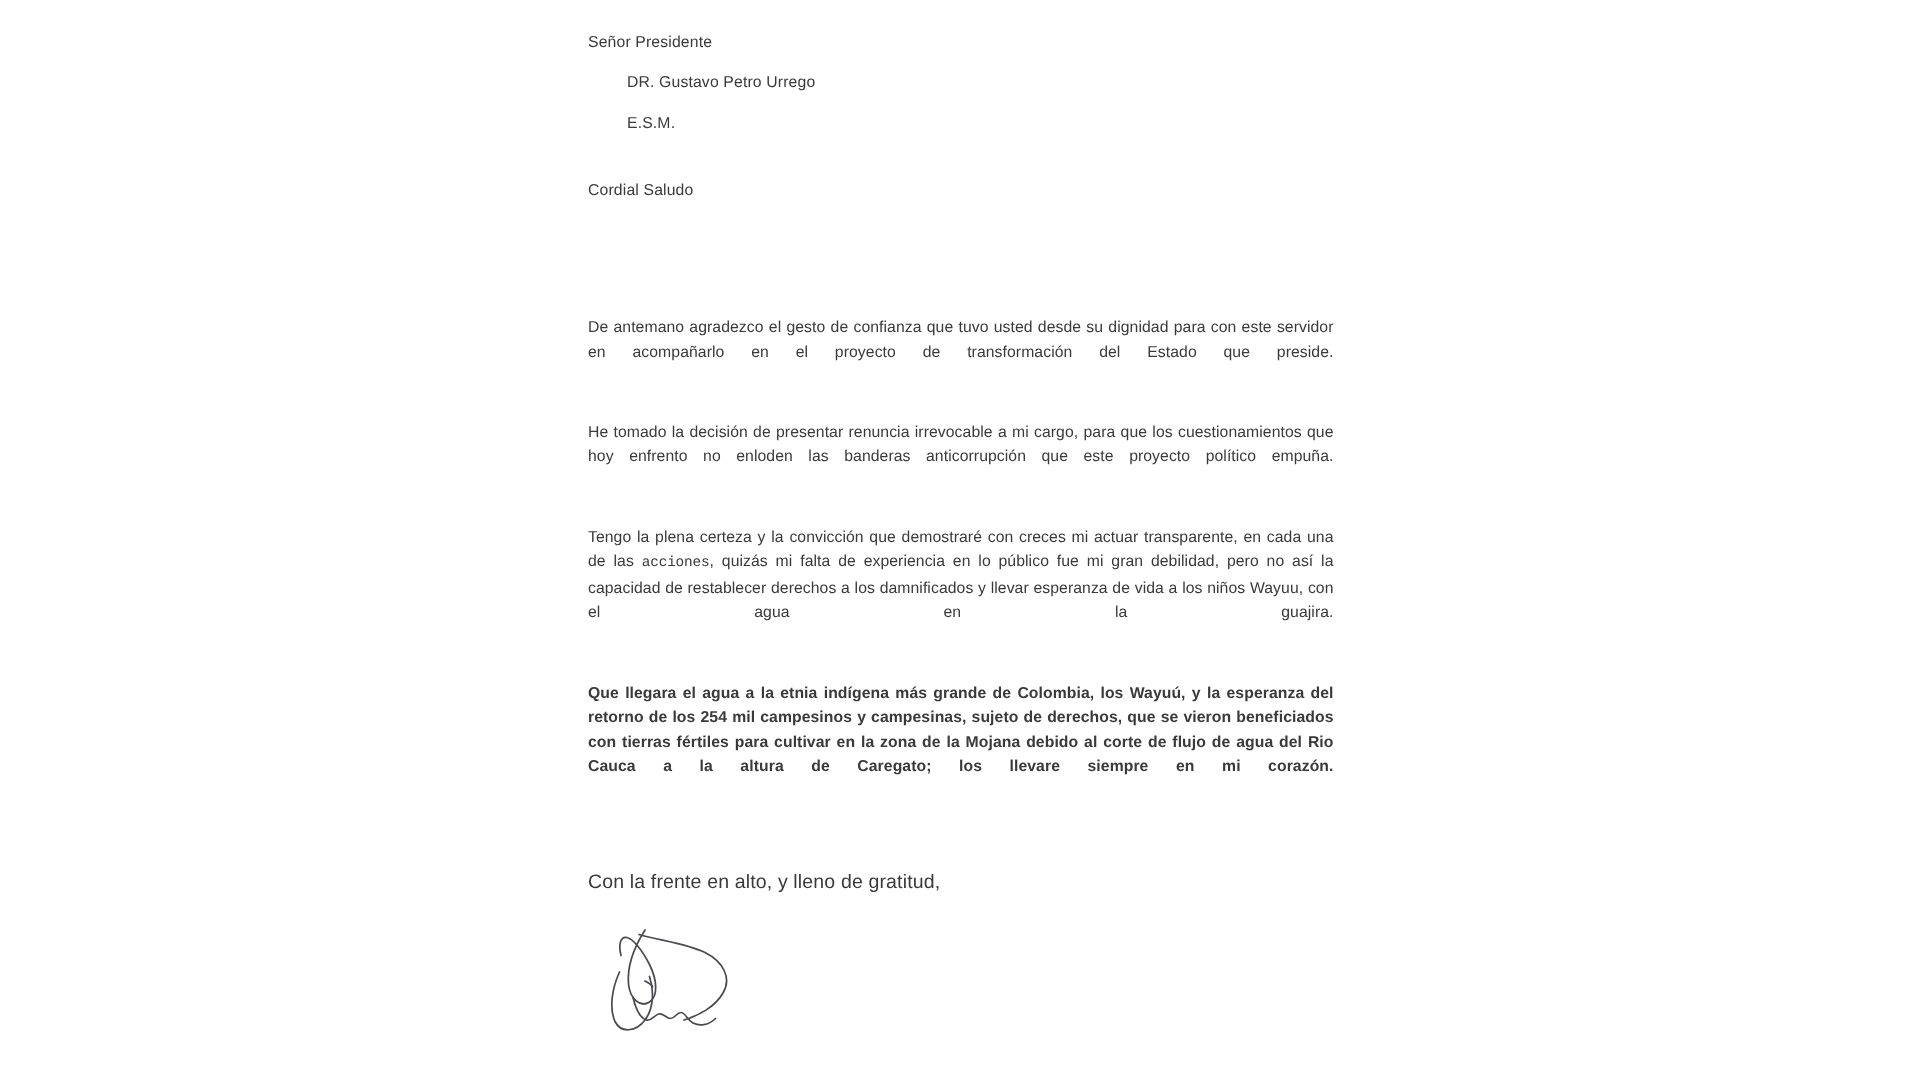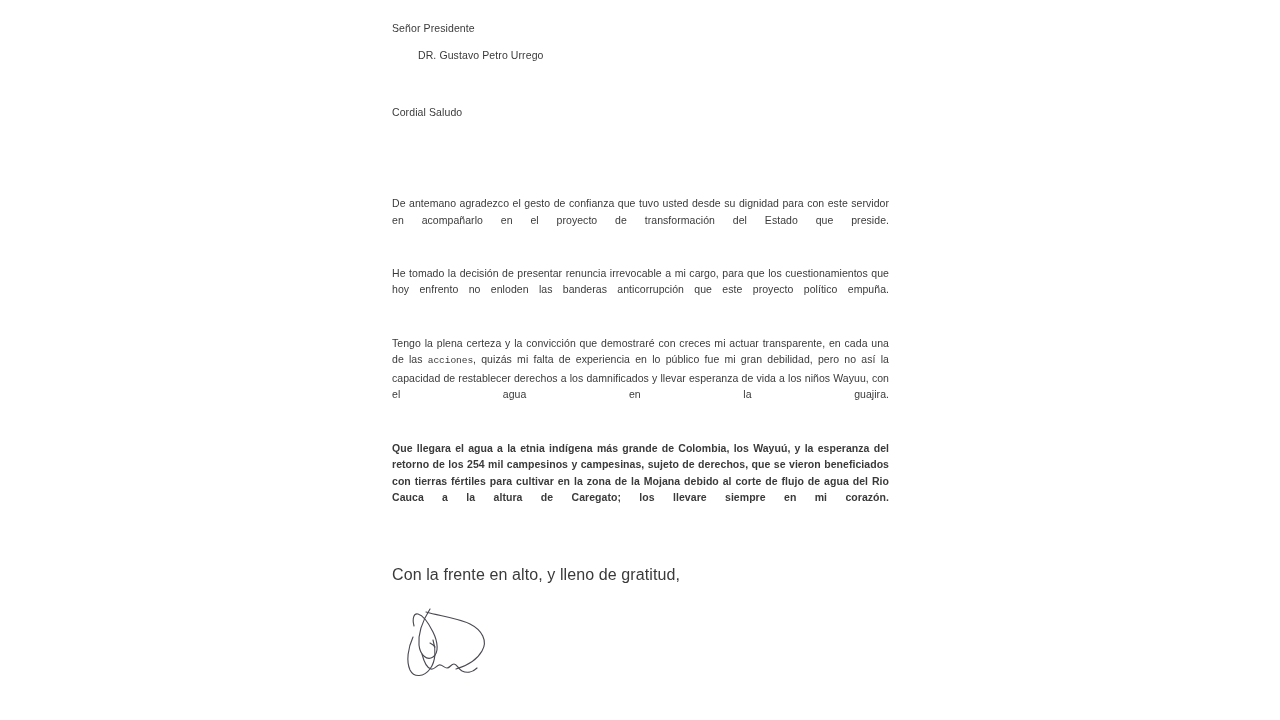--- a/index.html
+++ b/index.html
@@ -40,21 +40,21 @@
 
   #addressee-block {
     padding-top: 23px;
   }
   #addressee-block .addr-line + .addr-line {
     margin-top: 16.5px;
     padding-left: 26px;
   }
 
   #salutation-block {
-    margin-top: 46px;
+    margin-top: 34px;
   }
 
   #paragraphs-block {
     margin-top: 78px;
   }
 
   .body-paragraph {
     font-size: 10.5px;
     line-height: 16.6px;
     text-align: justify;
@@ -80,21 +80,21 @@
   .alt-face {
     font-family: Liberation Mono, monospace;
     font-size: 9.6px;
     letter-spacing: -0.1px;
   }
 
   #closing-block {
     margin-top: 44px;
   }
   #closing-line {
-    font-size: 16px;
+    font-size: 13px;
     line-height: 1.0;
     letter-spacing: 0.1px;
     white-space: nowrap;
   }
 
   #signature-area {
     position: relative;
     height: 92px;
     margin-top: 12px;
   }
@@ -114,20 +114,21 @@
 </head>
 <body>
 
 <div id="document-page">
 
   <div id="letter-body">
 
     <div id="addressee-block">
       <div class="addr-line">Señor Presidente</div>
       <div class="addr-line">DR. Gustavo Petro Urrego</div>
+      <div class="addr-line">E.S.M.</div>
     </div>
 
     <div id="salutation-block">
       <div class="addr-line">Cordial Saludo</div>
     </div>
 
     <div id="paragraphs-block">
 
       <p class="body-paragraph">De antemano agradezco el gesto de confianza que tuvo usted desde su dignidad para con este servidor en acompañarlo en el proyecto de transformación del Estado que preside.</p>
 

